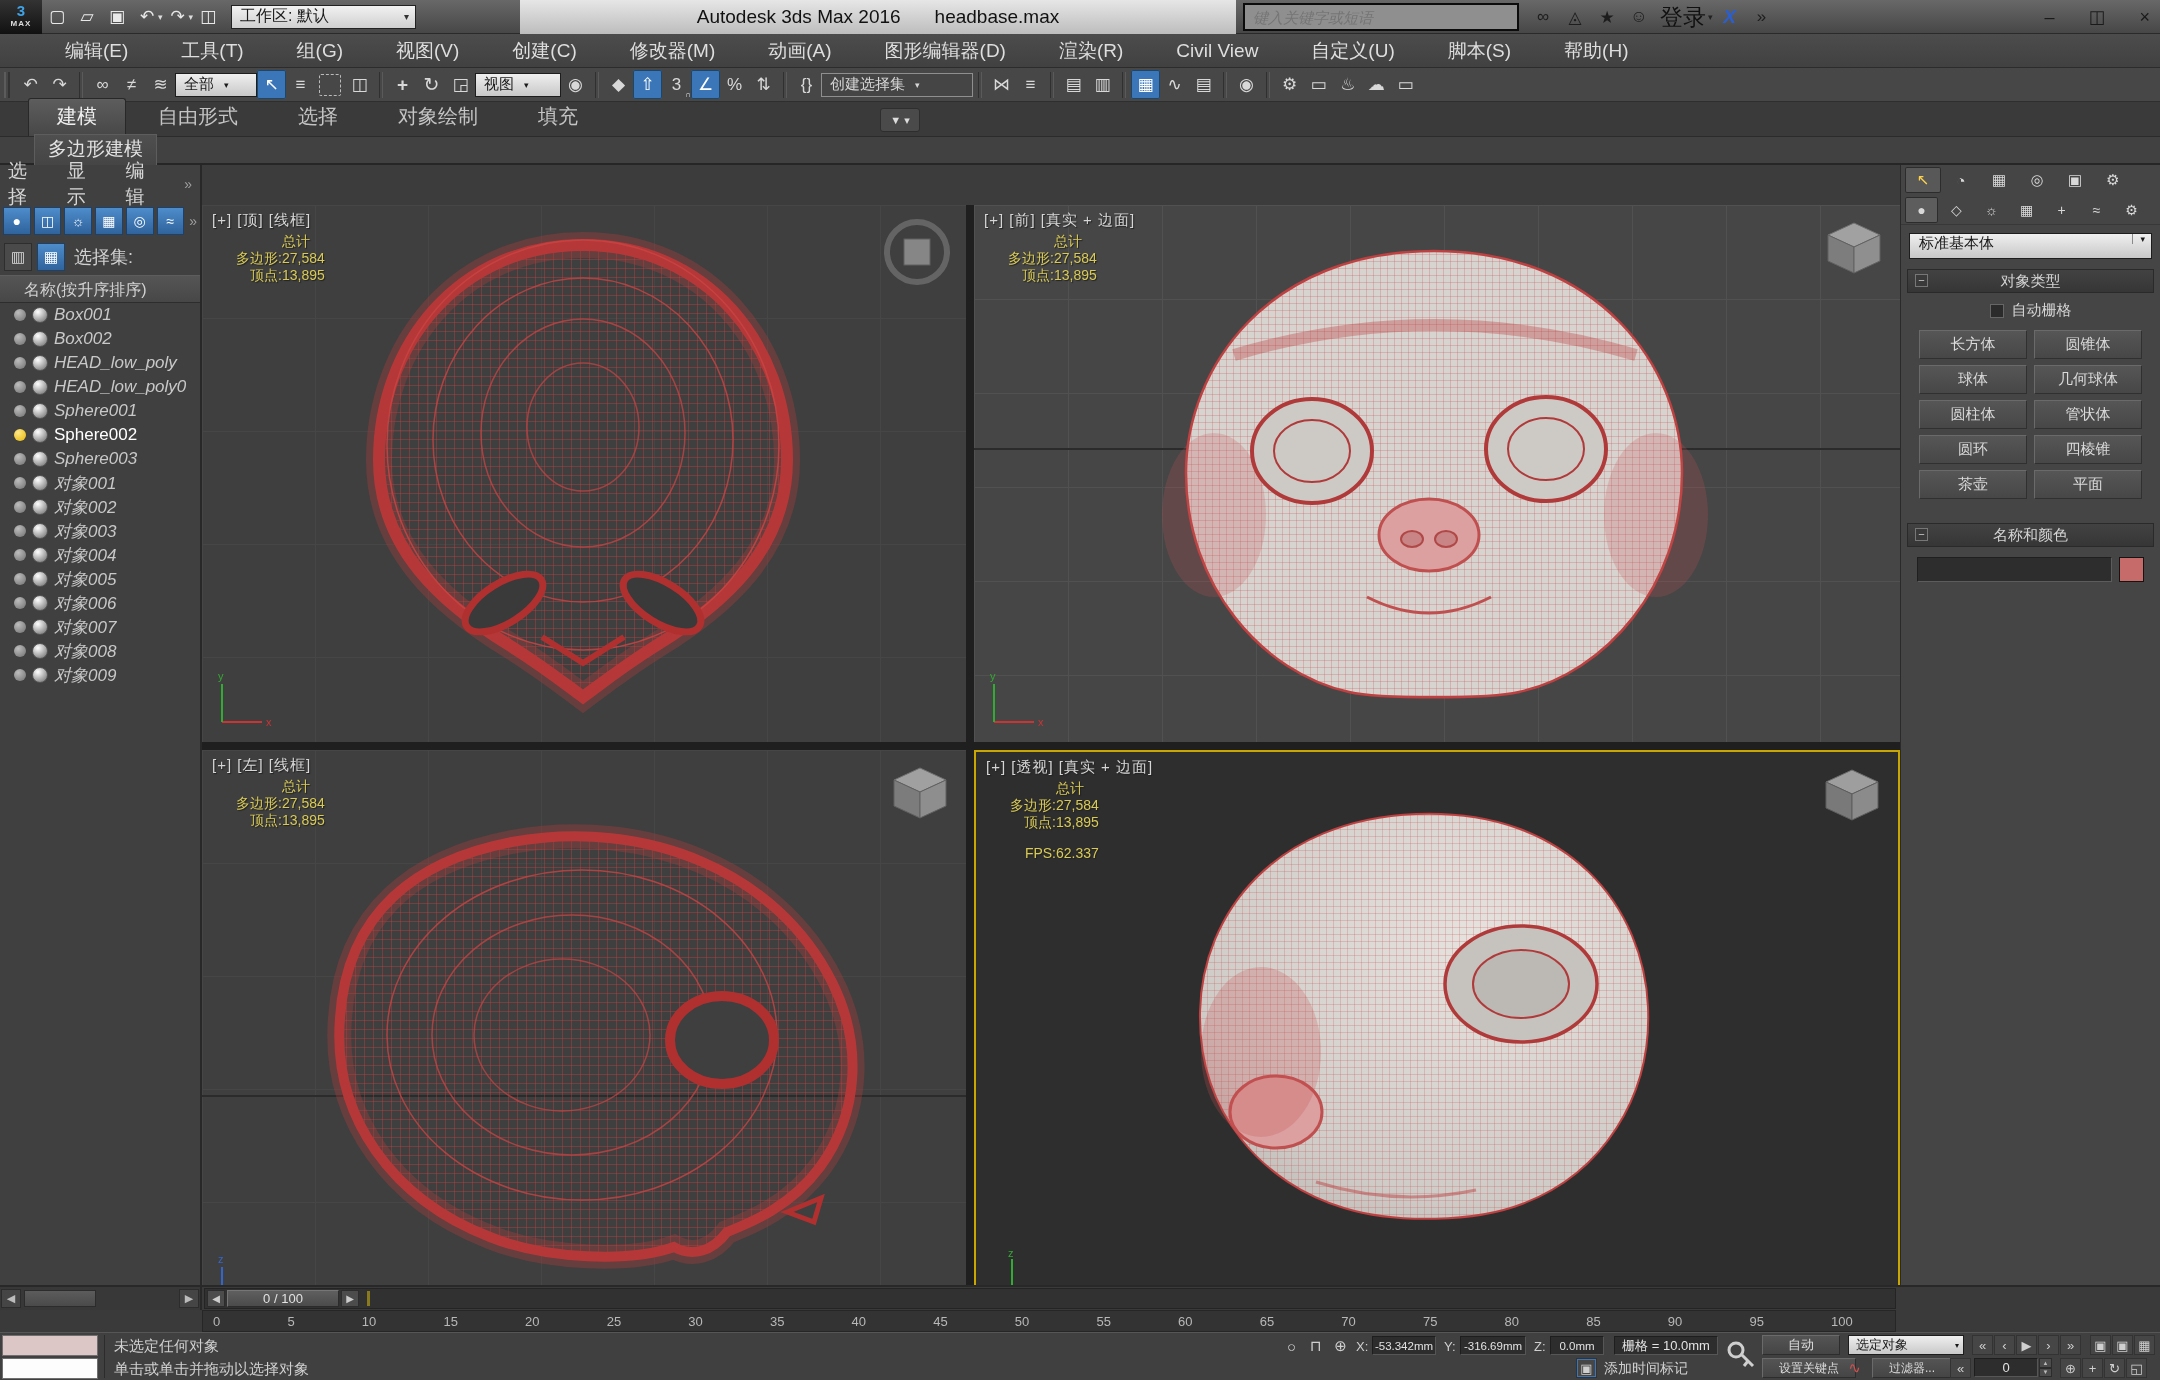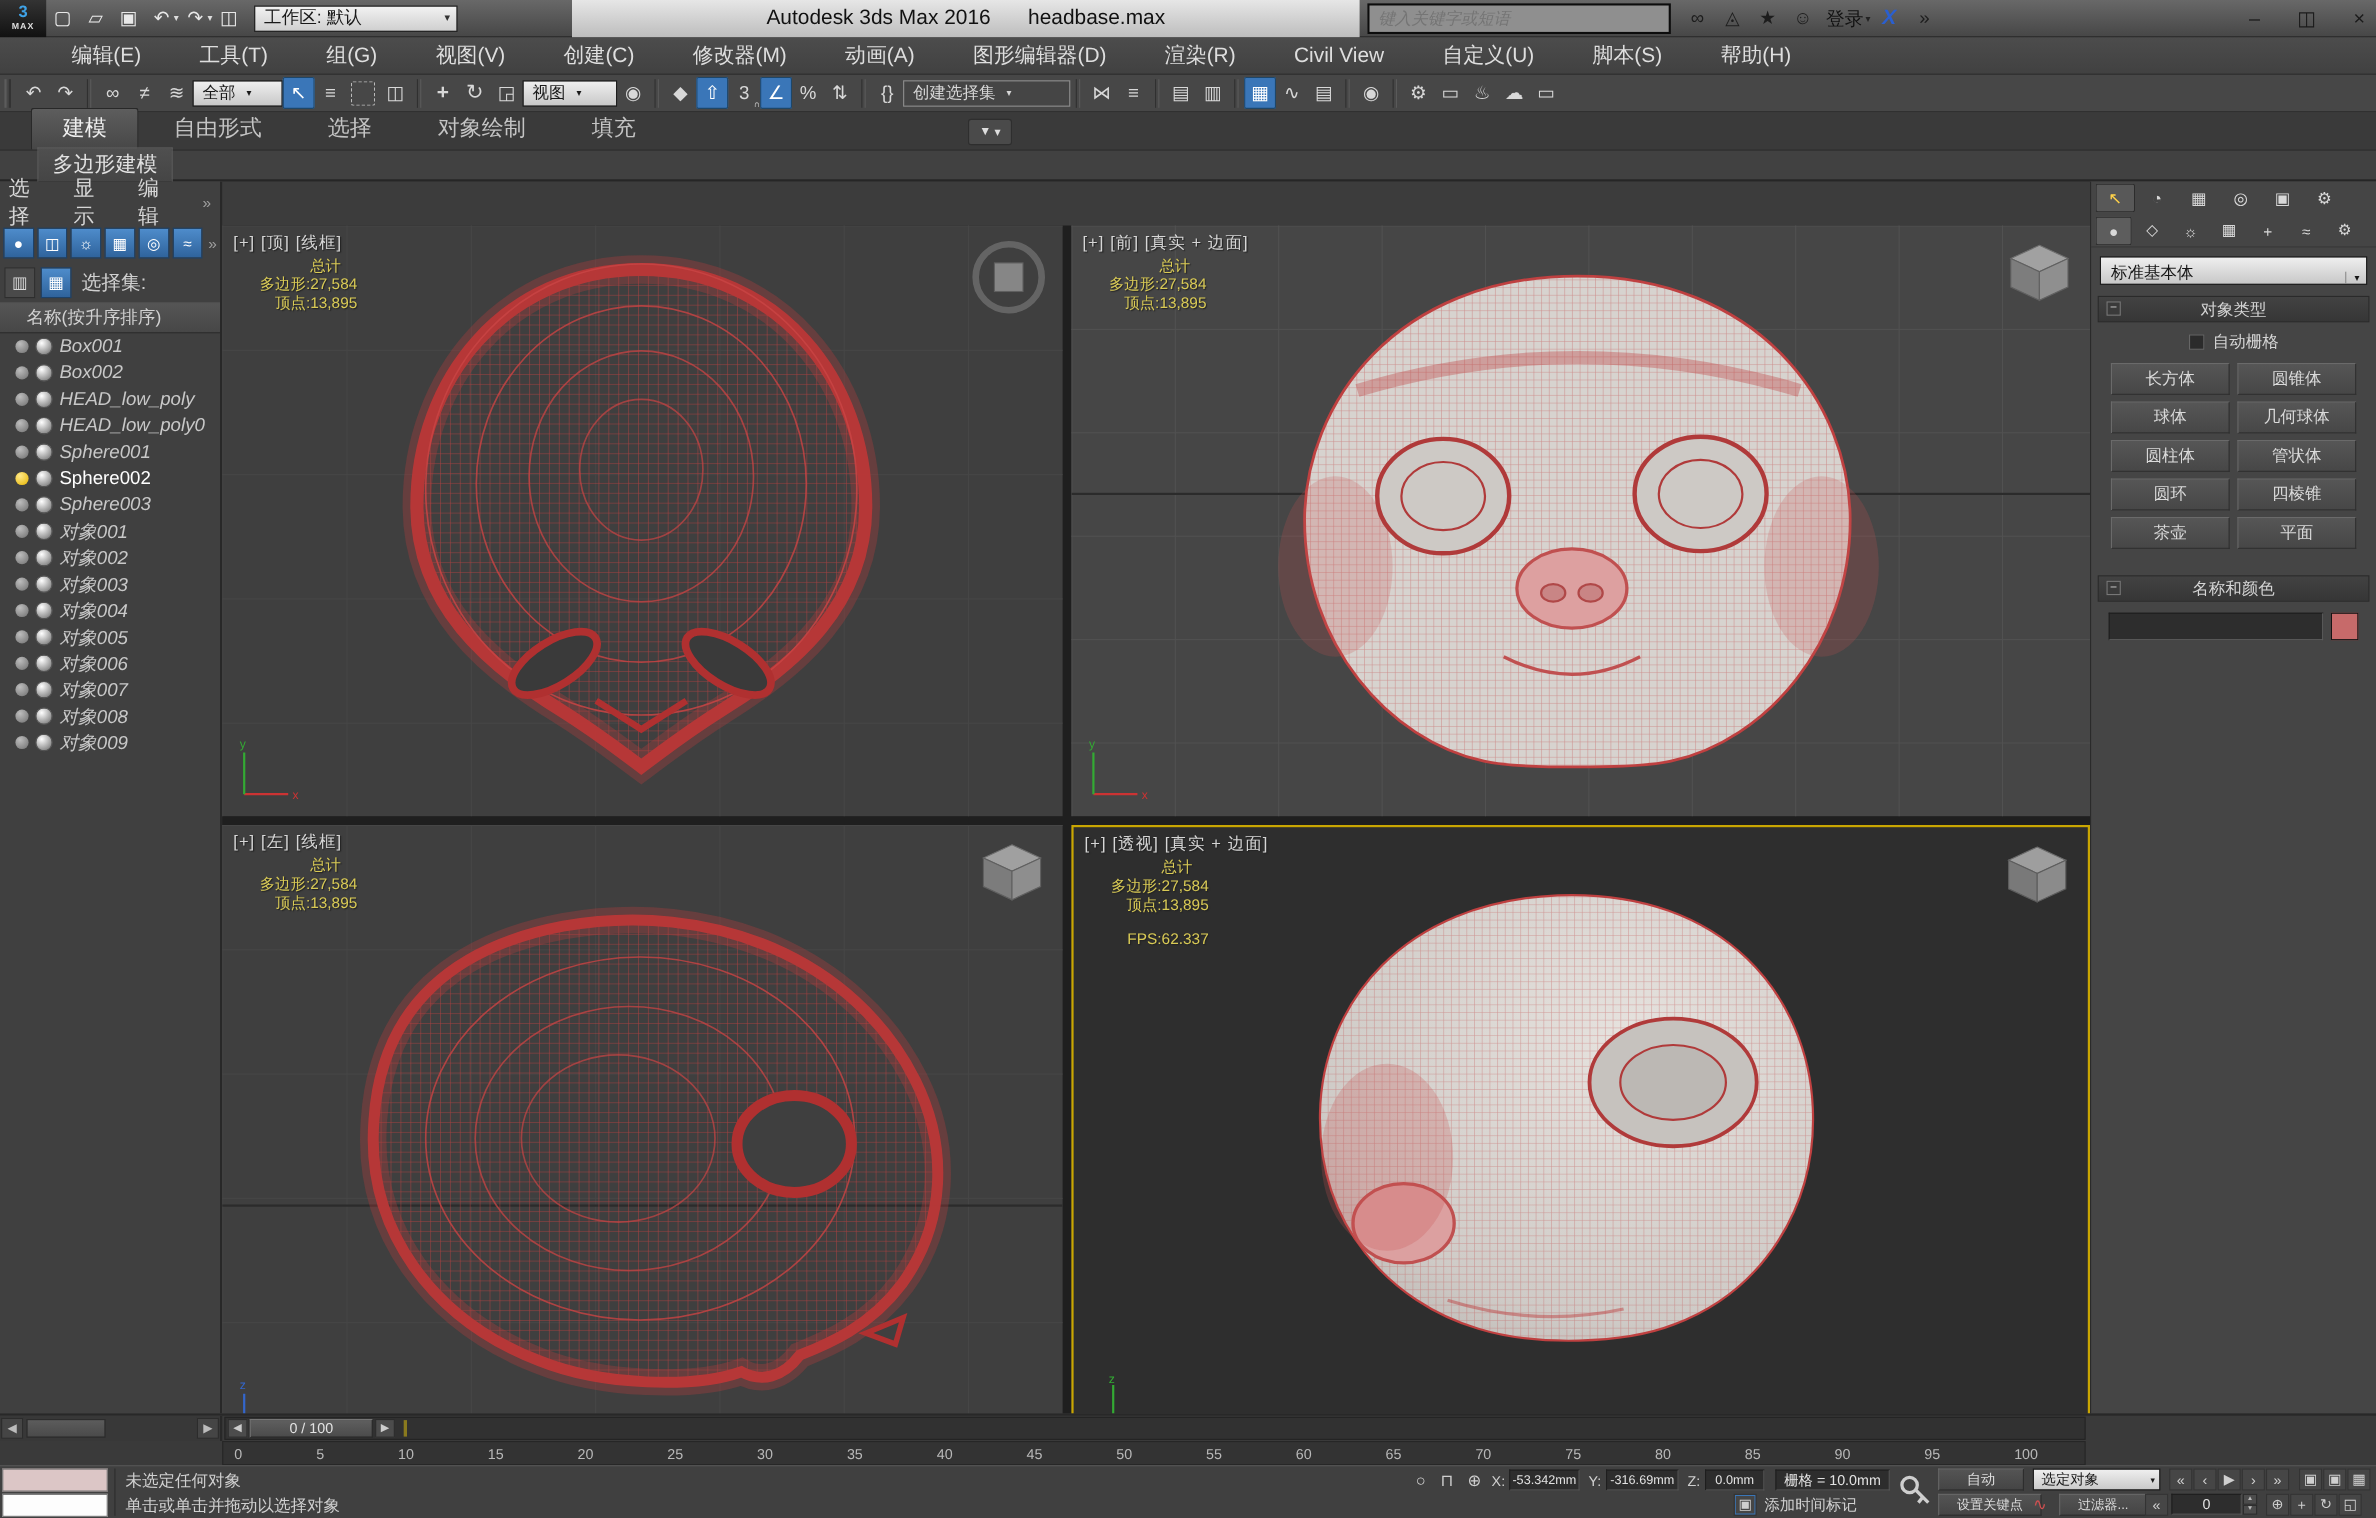--- a/index.html
+++ b/index.html
@@ -12,21 +12,21 @@
 .logo small{color:#ddd;font-size:8px;letter-spacing:1px;}
 .qicon{width:30px;height:28px;display:flex;align-items:center;justify-content:center;color:#e8e8e8;font-size:17px;}
 .qcaret{font-size:9px;color:#ddd;margin-left:-4px;}
 .wsdd{height:24px;min-width:185px;margin-left:8px;background:linear-gradient(#f2f2f2,#cfcfcf);border:1px solid #222;color:#1a1a1a;font-size:16px;display:flex;align-items:center;padding:0 6px 0 8px;}
 .wsdd .c{margin-left:auto;font-size:10px;color:#333;padding-left:8px;}
 .titlelight{position:absolute;left:520px;top:0;width:716px;height:34px;background:linear-gradient(#e6e6e6,#bdbdbd);display:flex;align-items:center;justify-content:center;gap:34px;color:#111;font-size:19px;}
 .searchbox{position:absolute;left:1243px;top:3px;width:276px;height:28px;background:#8f8f8f;border:2px solid #0c0c0c;display:flex;align-items:center;}
 .searchbox input{width:100%;height:100%;background:transparent;border:none;outline:none;font-style:italic;font-size:15px;color:#333;padding:0 8px;}
 .tright{position:absolute;left:1528px;top:0;height:34px;display:flex;align-items:center;gap:2px;}
 .tricon{width:30px;height:30px;display:flex;align-items:center;justify-content:center;color:#1d1d1d;font-size:17px;}
-.signin{color:#111;font-size:17px;margin:0 4px;text-align:center;}
+.signin{color:#111;font-size:23px;margin:0 4px;text-align:center;}
 .xchg{color:#2a5fd0;font-weight:bold;font-style:italic;font-size:19px;}
 .winbtns{position:absolute;right:10px;top:0;height:34px;display:flex;align-items:center;gap:34px;color:#1a1a1a;font-size:18px;}
 
 .menubar{position:absolute;left:0;top:34px;width:2160px;height:34px;background:linear-gradient(#4c4c4c,#414141);border-bottom:1px solid #2c2c2c;display:flex;align-items:center;padding-left:44px;gap:11px;}
 .mitem{padding:0 21px;font-size:19px;color:#dedede;line-height:33px;}
 
 .toolbar{position:absolute;left:0;top:68px;width:2160px;height:34px;background:#474747;border-bottom:1px solid #2e2e2e;display:flex;align-items:center;padding-left:4px;}
 .grip{width:6px;height:26px;border-left:2px solid #5c5c5c;border-right:2px solid #333;margin-right:6px;}
 .ticon{width:29px;height:29px;display:flex;align-items:center;justify-content:center;color:#d8d8d8;font-size:17px;border-radius:2px;position:relative;flex:none;}
 .ticon.hl{background:#3a76b8;color:#fff;box-shadow:inset 0 0 0 1px #1e4668;}
@@ -78,21 +78,21 @@
 .axis{position:absolute;left:6px;bottom:6px;}
 .vcube{position:absolute;right:14px;top:12px;opacity:.85;}
 
 .cmdpanel{position:absolute;left:1900px;top:165px;width:260px;height:1120px;background:#454545;border-left:1px solid #2a2a2a;}
 .cp-tabs{display:flex;align-items:center;height:30px;padding:0 4px;gap:2px;}
 .cptab{width:36px;height:26px;display:flex;align-items:center;justify-content:center;color:#d8d8d8;font-size:15px;border-radius:2px;}
 .cptab.active{background:#585858;box-shadow:inset 0 0 0 1px #2c2c2c;color:#ffd24a;}
 .cp-cats{display:flex;align-items:center;height:30px;padding:0 4px;gap:2px;border-bottom:1px solid #383838;}
 .cpcat{width:33px;height:26px;display:flex;align-items:center;justify-content:center;color:#d8d8d8;font-size:14px;border-radius:2px;}
 .cpcat.active{background:#5d5d5d;box-shadow:inset 0 0 0 1px #2c2c2c;}
-.cp-dd{margin:8px 8px 4px;height:26px;background:linear-gradient(#efefef,#c8c8c8);border:1px solid #1d1d1d;color:#161616;font-size:15px;display:flex;align-items:flex-end;padding:0 6px 0 9px;}
+.cp-dd{margin:8px 8px 4px;height:26px;background:linear-gradient(#efefef,#c8c8c8);border:1px solid #1d1d1d;color:#161616;font-size:15px;display:flex;align-items:flex-start;padding:0 6px 0 9px;}
 .cp-dd .c{margin-left:auto;font-size:9px;border-left:1px solid #8a8a8a;padding-left:7px;}
 .rollout{margin:10px 6px 0;}
 .ro-head{height:24px;background:linear-gradient(#424242,#363636);border:1px solid #2a2a2a;color:#d4d4d4;font-size:15px;display:flex;align-items:center;justify-content:center;position:relative;}
 .ro-min{position:absolute;left:7px;top:4px;width:13px;height:13px;border:1px solid #777;color:#ccc;font-size:11px;line-height:10px;text-align:center;background:#3a3a3a;}
 .agrow{display:flex;align-items:center;justify-content:center;gap:8px;padding:8px 0 4px;font-size:15px;color:#d4d4d4;}
 .chk{width:14px;height:14px;background:#2b2b2b;border:1px solid #666;}
 .btn-grid{display:grid;grid-template-columns:1fr 1fr;gap:6px 7px;padding:6px 12px 14px;}
 .btn3d{height:29px;background:linear-gradient(#565656,#474747);border:1px solid;border-color:#6a6a6a #303030 #303030 #6a6a6a;color:#dadada;font-size:15px;display:flex;align-items:center;justify-content:center;}
 .ncrow{display:flex;align-items:center;gap:7px;padding:10px 10px;}
 .nameinput{flex:1;height:25px;background:#2d2d2d;border:1px solid;border-color:#1f1f1f #5c5c5c #5c5c5c #1f1f1f;color:#ddd;font-size:14px;padding:0 6px;outline:none;}

